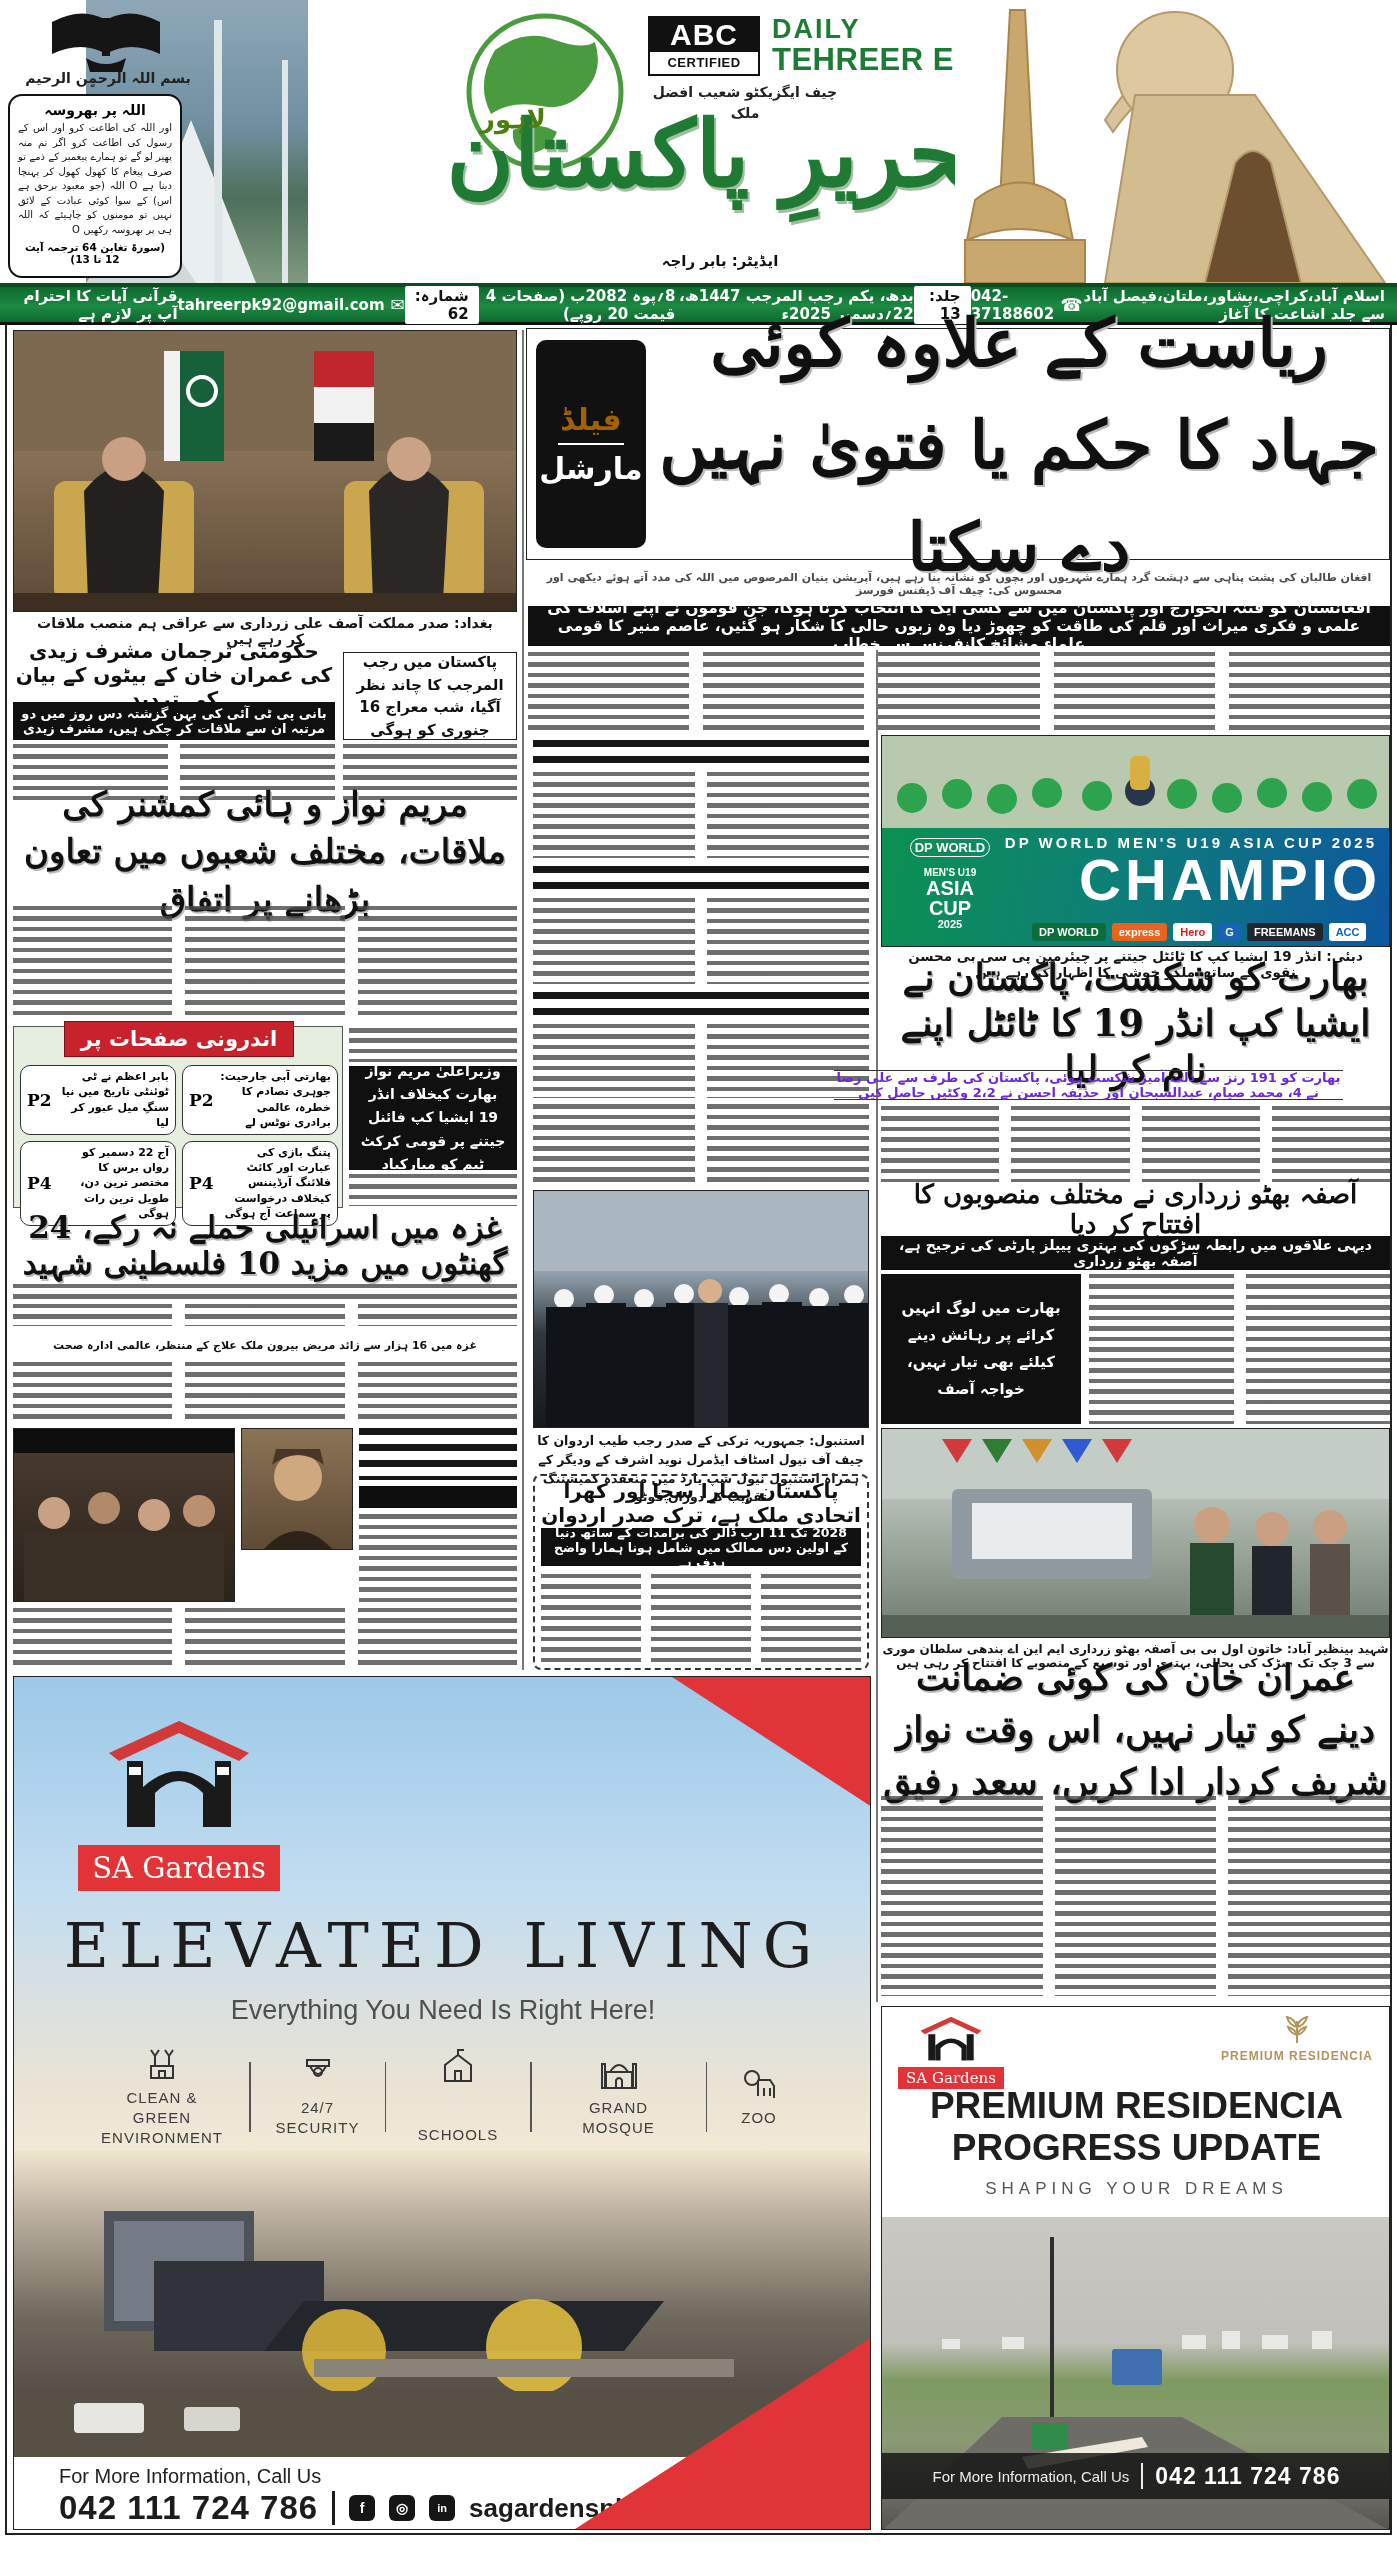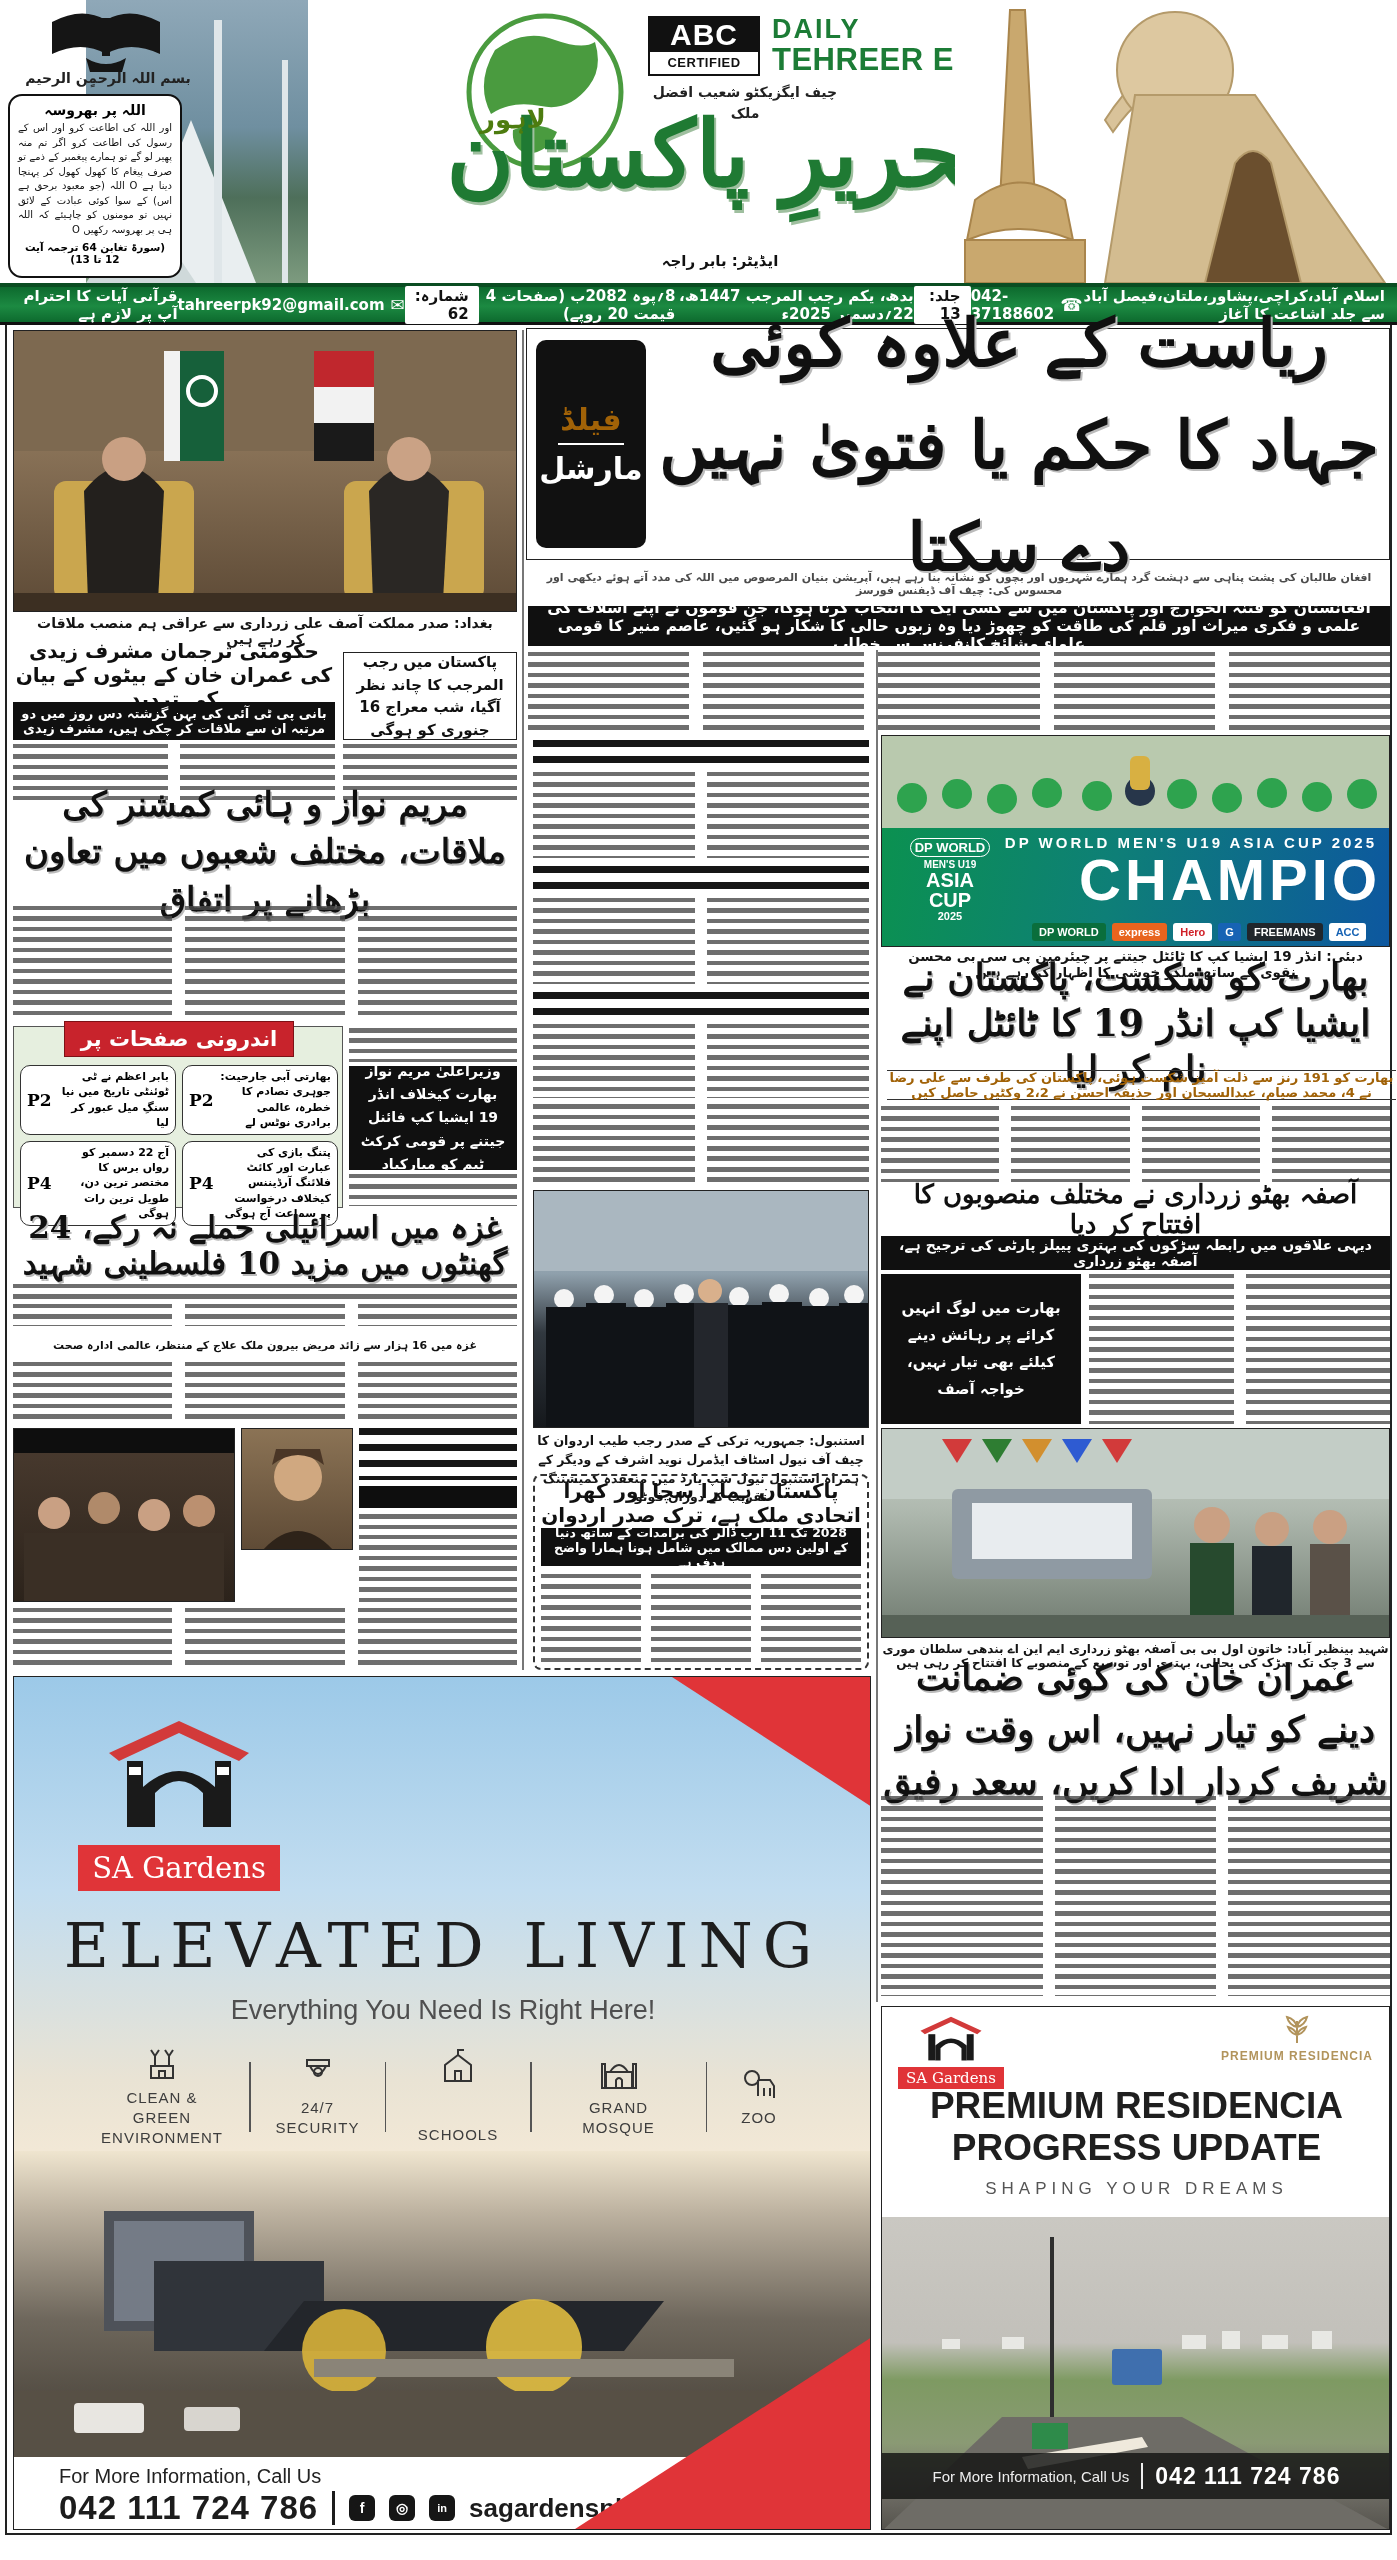--- a/index.html
+++ b/index.html
@@ -328,42 +328,42 @@
           <circle cx="480" cy="58" r="15"></circle>
         </g>
       <circle cx="258" cy="55" r="15" fill="#27364a"></circle>
       <rect x="248" y="20" width="20" height="34" rx="6" fill="#d8b042"></rect>
     </svg>
     <div class="abs" style="left:0;top:92px;width:509px;height:120px;background:linear-gradient(100deg,#0b9150 0%,#0e7f77 45%,#0d57a0 100%);">
       <div style="color:#fff;font-weight:bold;font-size:15px;letter-spacing:3px;text-align:right;padding:6px 14px 0;">DP WORLD MEN'S U19 ASIA CUP 2025</div>
       <div style="color:#fff;font-weight:bold;font-size:58px;letter-spacing:4px;text-align:right;padding:0 10px;line-height:1;">CHAMPIO</div>
       <div class="abs" style="left:8px;top:10px;width:120px;height:100px;color:#fff;text-align:center;">
         <div style="font-size:13px;font-weight:bold;border:1.5px solid #fff;border-radius:10px;padding:1px 4px;display:inline-block;">DP WORLD</div>
-        <div style="font-size:10px;font-weight:bold;margin-top:2px;">MEN'S U19</div>
+        <div style="font-size:10px;font-weight:bold;margin-top:10px;">MEN'S U19</div>
         <div style="font-size:20px;font-weight:bold;line-height:1;">ASIA</div>
         <div style="font-size:20px;font-weight:bold;line-height:1;">CUP</div>
         <div style="font-size:11px;font-weight:bold;">2025</div>
       </div>
       <div class="abs" style="left:150px;top:92px;width:350px;height:24px;display:flex;gap:6px;align-items:center;">
         <span class="chip" style="background:#0a6e3c;color:#fff;">DP WORLD</span>
         <span class="chip" style="background:#e8641e;color:#fff;">express</span>
         <span class="chip" style="background:#fff;color:#d01f27;">Hero</span>
         <span class="chip" style="background:#1763b4;color:#fff;">G</span>
         <span class="chip" style="background:#20262c;color:#fff;">FREEMANS</span>
         <span class="chip" style="background:#fff;color:#1763b4;">ACC</span>
       </div>
     </div>
   </div>
   <div class="abs ur capflex" style="left:881px;top:950px;width:509px;height:28px;">
     <span class="dash"></span>
     <span class="cap" style="font-size:13.5px;">دبئی: انڈر 19 ایشیا کپ کا ٹائٹل جیتنے پر چیئرمین پی سی بی محسن نقوی کے ساتھ ملکر خوشی کا اظہار کر رہے ہیں</span>
     <span class="dash"></span>
   </div>
   <div class="abs ur hl" style="left:881px;top:980px;width:509px;height:86px;font-size:37px;line-height:1.25;font-family:'DejaVu Serif',serif;display:flex;align-items:center;justify-content:center;text-shadow:1.5px 1.5px 0 #bbb;">بھارت کو شکست، پاکستان نے ایشیا کپ انڈر 19 کا ٹائٹل اپنے نام کر لیا</div>
-  <div class="abs ur" style="left:887px;top:1070px;width:509px;height:30px;border-top:1.5px solid #333;border-bottom:1.5px solid #333;font-size:13px;font-weight:bold;color:#a16207;display:flex;align-items:center;justify-content:center;text-align:center;">بھارت کو 191 رنز سے ذلت آمیز شکست ہوئی، پاکستان کی طرف سے علی رضا نے 4، محمد صیام، عبدالسبحان اور حذیفہ احسن نے 2،2 وکٹیں حاصل کیں</div>
+  <div class="abs ur" style="left:834px;top:1070px;width:509px;height:30px;border-top:1.5px solid #333;border-bottom:1.5px solid #333;font-size:13px;font-weight:bold;color:#6d28d9;display:flex;align-items:center;justify-content:center;text-align:center;">بھارت کو 191 رنز سے ذلت آمیز شکست ہوئی، پاکستان کی طرف سے علی رضا نے 4، محمد صیام، عبدالسبحان اور حذیفہ احسن نے 2،2 وکٹیں حاصل کیں</div>
   <div class="abs" style="left:881px;top:1106px;width:509px;height:76px;display:flex;gap:12px;">
     <div class="tf" style="flex:1;"></div>
     <div class="tf" style="flex:1;"></div>
     <div class="tf" style="flex:1;"></div>
     <div class="tf" style="flex:1;"></div>
   </div>
 
   <div class="abs ur hl" style="left:881px;top:1186px;width:509px;height:46px;font-size:26px;font-family:'DejaVu Serif',serif;display:flex;align-items:center;justify-content:center;">آصفہ بھٹو زرداری نے مختلف منصوبوں کا افتتاح کر دیا</div>
   <div class="abs ur blackbar" style="left:881px;top:1236px;width:509px;height:34px;font-size:14px;">دیہی علاقوں میں رابطہ سڑکوں کی بہتری پیپلز پارٹی کی ترجیح ہے، آصفہ بھٹو زرداری</div>
   <div class="abs ur blackbar" style="left:881px;top:1274px;width:200px;height:150px;font-size:15px;line-height:1.8;padding:8px;">بھارت میں لوگ انہیں کرائے پر رہائش دینے کیلئے بھی تیار نہیں، خواجہ آصف</div>

